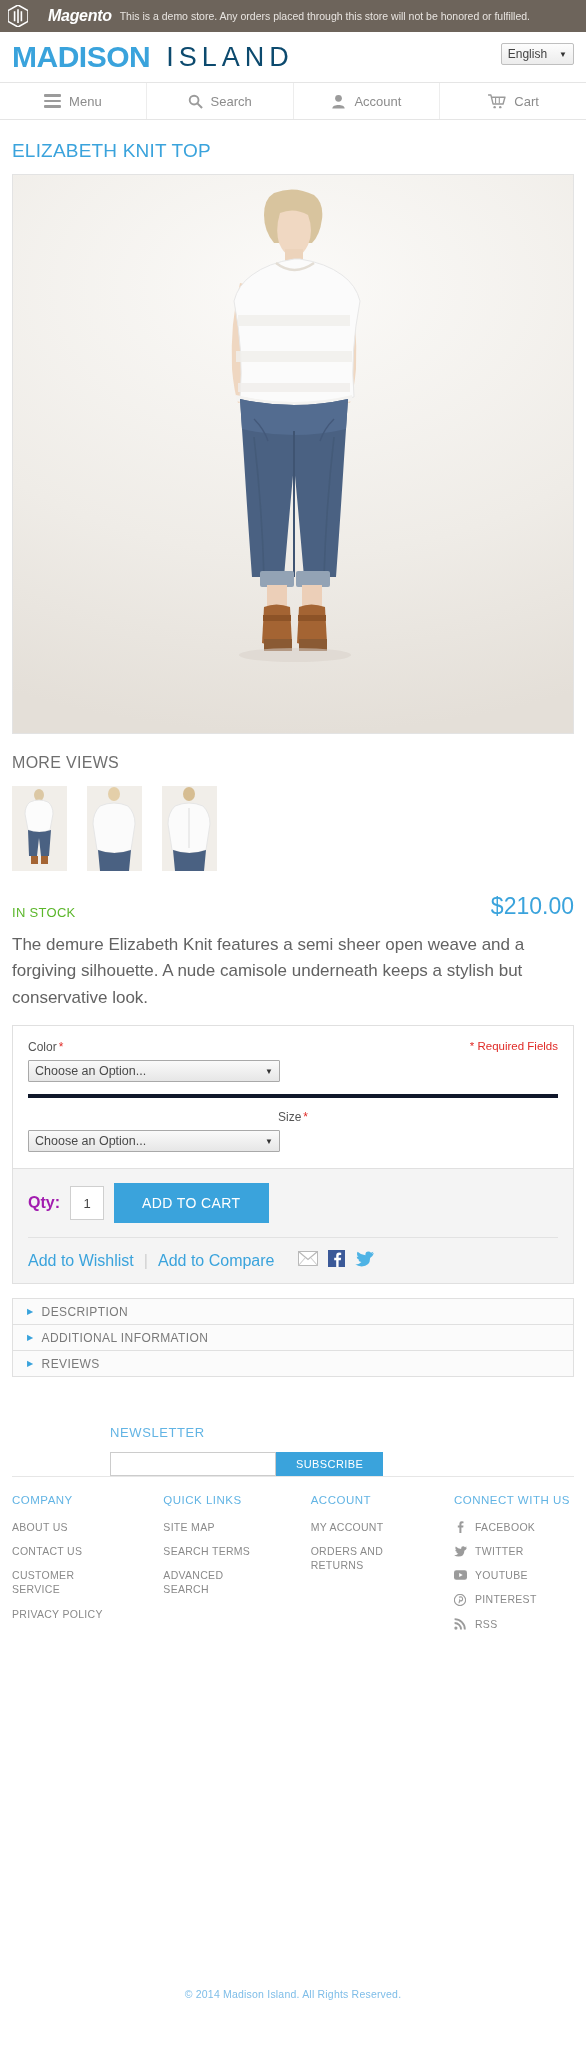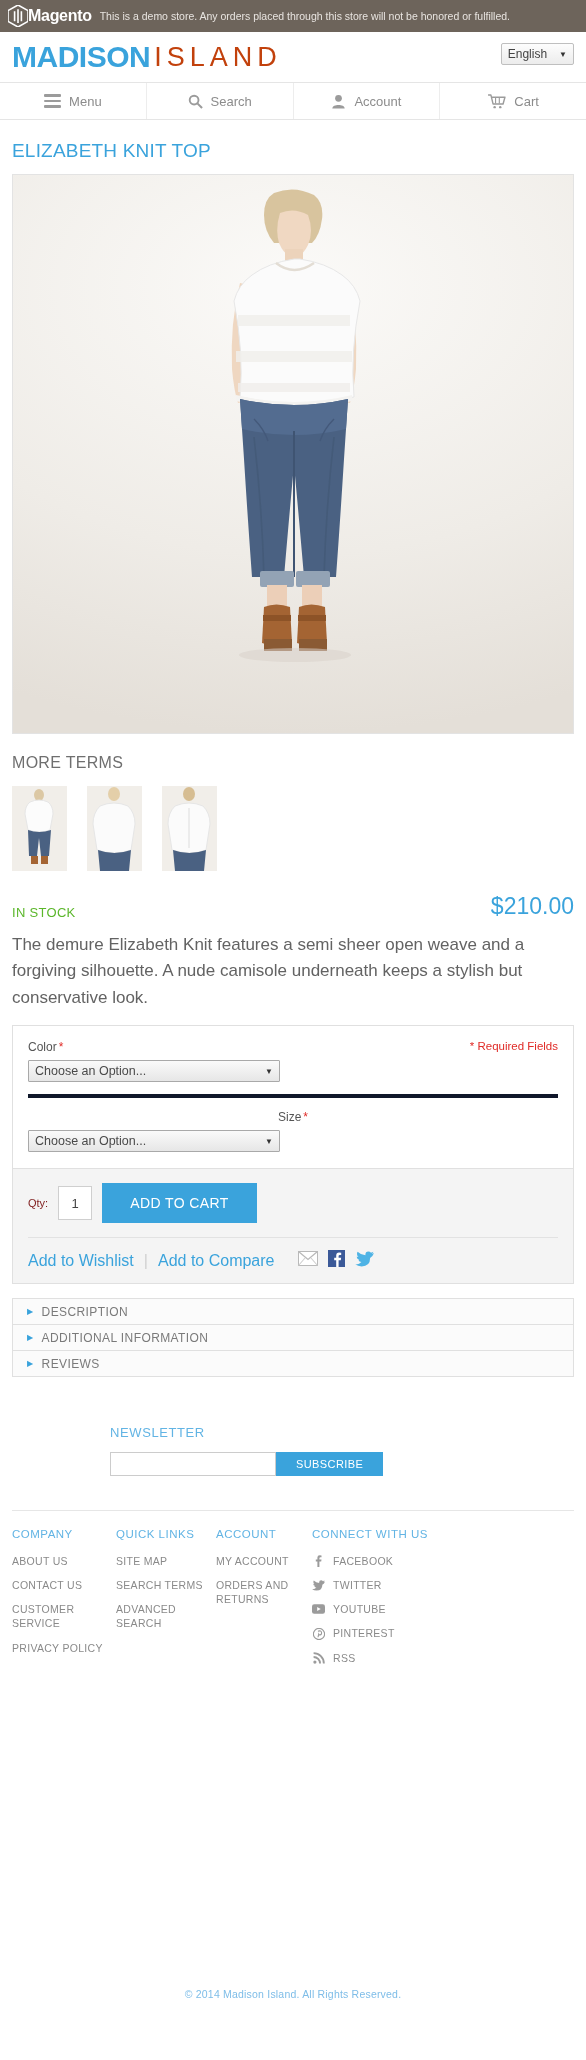--- a/index.html
+++ b/index.html
@@ -10,21 +10,21 @@
     color: #636363;
     -webkit-font-smoothing: antialiased;
   }
   body { position: relative; overflow: hidden; }
 
   
   .demo-banner {
     height: 32px; background: #6d645b;
     display: flex; align-items: center; padding: 0 8px;
   }
-  .magento-logo { display: flex; align-items: center; gap: 0; flex: none; }
+  .magento-logo { display: flex; align-items: center; gap: 20px; flex: none; font-style: italic; }
   .magento-mark {
     width: 20px; height: 22px; position: relative; display: block;
   }
   .magento-word {
     font-size: 16px; color: #fff; font-weight: bold; letter-spacing: -0.3px;
     line-height: 1;
   }
   .demo-text {
     font-size: 10.5px; color: #e8e4e0; margin-left: 8px; line-height: 1;
     white-space: nowrap;
@@ -33,22 +33,22 @@
   
   .site-header {
     height: 50px; background: #fff; position: relative;
     display: flex; align-items: center; padding: 0 12px;
   }
   .logo-madison {
     font-size: 30px; font-weight: bold; color: #3aa3dc; letter-spacing: -0.5px;
     line-height: 1;
   }
   .logo-island {
-    font-size: 27px; color: #c2410c; letter-spacing: 5px; font-weight: 300;
-    line-height: 1; margin-left: 4px;
+    font-size: 27px; color: #0c4a6e; letter-spacing: 5px; font-weight: 300;
+    line-height: 1; margin-left: 16px;
   }
   .lang-select {
     position: absolute; right: 12px; top: 11px;
     border: 1px solid #bfbfbf; background: linear-gradient(#fdfdfd,#ececec);
     border-radius: 2px; height: 22px; padding: 0 6px;
     display: flex; align-items: center; gap: 12px;
     font-size: 12px; color: #444;
   }
   .lang-select .caret { font-size: 8px; color: #333; }
 
@@ -130,21 +130,21 @@
     display: flex; align-items: center; justify-content: space-between;
     padding: 0 6px; font-size: 12.5px; color: #4a4a4a; border-radius: 1px;
   }
   .select-box .caret { font-size: 8px; color: #333; }
 
   
   .cart-panel {
     background: #f4f4f4; border-top: 1px solid #e0e0e0; padding: 14px 15px 12px 15px;
   }
   .qty-row { display: flex; align-items: center; gap: 10px; }
-  .qty-label { font-size: 11px; color: #7f1d1d; font-weight: normal; }
+  .qty-label { font-size: 16px; color: #a21caf; font-weight: bold; }
   .qty-input {
     width: 34px; height: 34px; border: 1px solid #cfcfcf; background: #fff;
     display: flex; align-items: center; justify-content: center;
     font-size: 13px; color: #444;
   }
   .add-to-cart {
     height: 40px; background: #3aa3dc; color: #fff; font-size: 14px;
     display: flex; align-items: center; justify-content: center;
     padding: 0 28px; letter-spacing: .4px;
   }
@@ -173,22 +173,22 @@
     width: 166px; height: 24px; border: 1px solid #cccccc; background: #fff;
   }
   .nl-button {
     height: 24px; background: #3aa3dc; color: #fff; font-size: 11px;
     display: flex; align-items: center; justify-content: center; padding: 0 20px;
     letter-spacing: .4px;
   }
 
   
   .footer-cols {
-    display: flex; margin-top: 34px; border-top: 1px solid #e6e6e6;
-    padding-top: 16px; gap: 0;
+    display: flex; border-top: 1px solid #e6e6e6;
+    padding-top: 16px; gap: 0; justify-content: space-between;
   }
   .fcol { font-size: 10.5px; }
   .fcol.company  { width: 104px; }
   .fcol.quick    { width: 100px; }
   .fcol.account  { width: 96px; }
   .fcol.connect  { width: 120px; }
   .fcol h4 {
     font-size: 11.5px; color: #62b4e4; font-weight: normal;
     letter-spacing: .5px; margin-bottom: 12px; line-height: 1.3;
   }
@@ -319,21 +319,21 @@
       <path d="M131 420 q12 -5 26 0 l2 36 q-15 6 -30 0 z" fill="#a46433"></path>
       <rect x="95" y="428" width="28" height="6" fill="#8d5327"></rect>
       <rect x="130" y="428" width="28" height="6" fill="#8d5327"></rect>
       <rect x="96" y="452" width="28" height="12" fill="#8a5a33"></rect>
       <rect x="131" y="452" width="28" height="12" fill="#8a5a33"></rect>
 
       <ellipse cx="127" cy="468" rx="56" ry="7" fill="#d8d2ca" opacity=".55"></ellipse>
     </svg>
   </div>
 
-  <h2 class="more-views-title">MORE TERMS</h2>
+  <h2 class="more-views-title">MORE VIEWS</h2>
   <div class="thumbs">
     <div class="thumb">
       <svg width="55" height="85" viewBox="0 0 55 85">
           <rect width="55" height="85" fill="#f1eee9"></rect>
         <ellipse cx="27" cy="9" rx="5" ry="6" fill="#dcc8a4"></ellipse>
         <path d="M18 16 q9 -4 18 0 q5 4 5 12 l-3 16 q-10 4 -22 0 l-3 -16 q0 -8 5 -12z" fill="#fcfcfc" stroke="#e6e6e6"></path>
         <path d="M16 44 q11 4 23 0 l-2 26 l-8 0 l-2 -18 l-2 18 l-8 0z" fill="#4a6182"></path>
         <rect x="19" y="70" width="7" height="8" fill="#a46433"></rect>
           <rect x="29" y="70" width="7" height="8" fill="#a46433"></rect>
       </svg>

